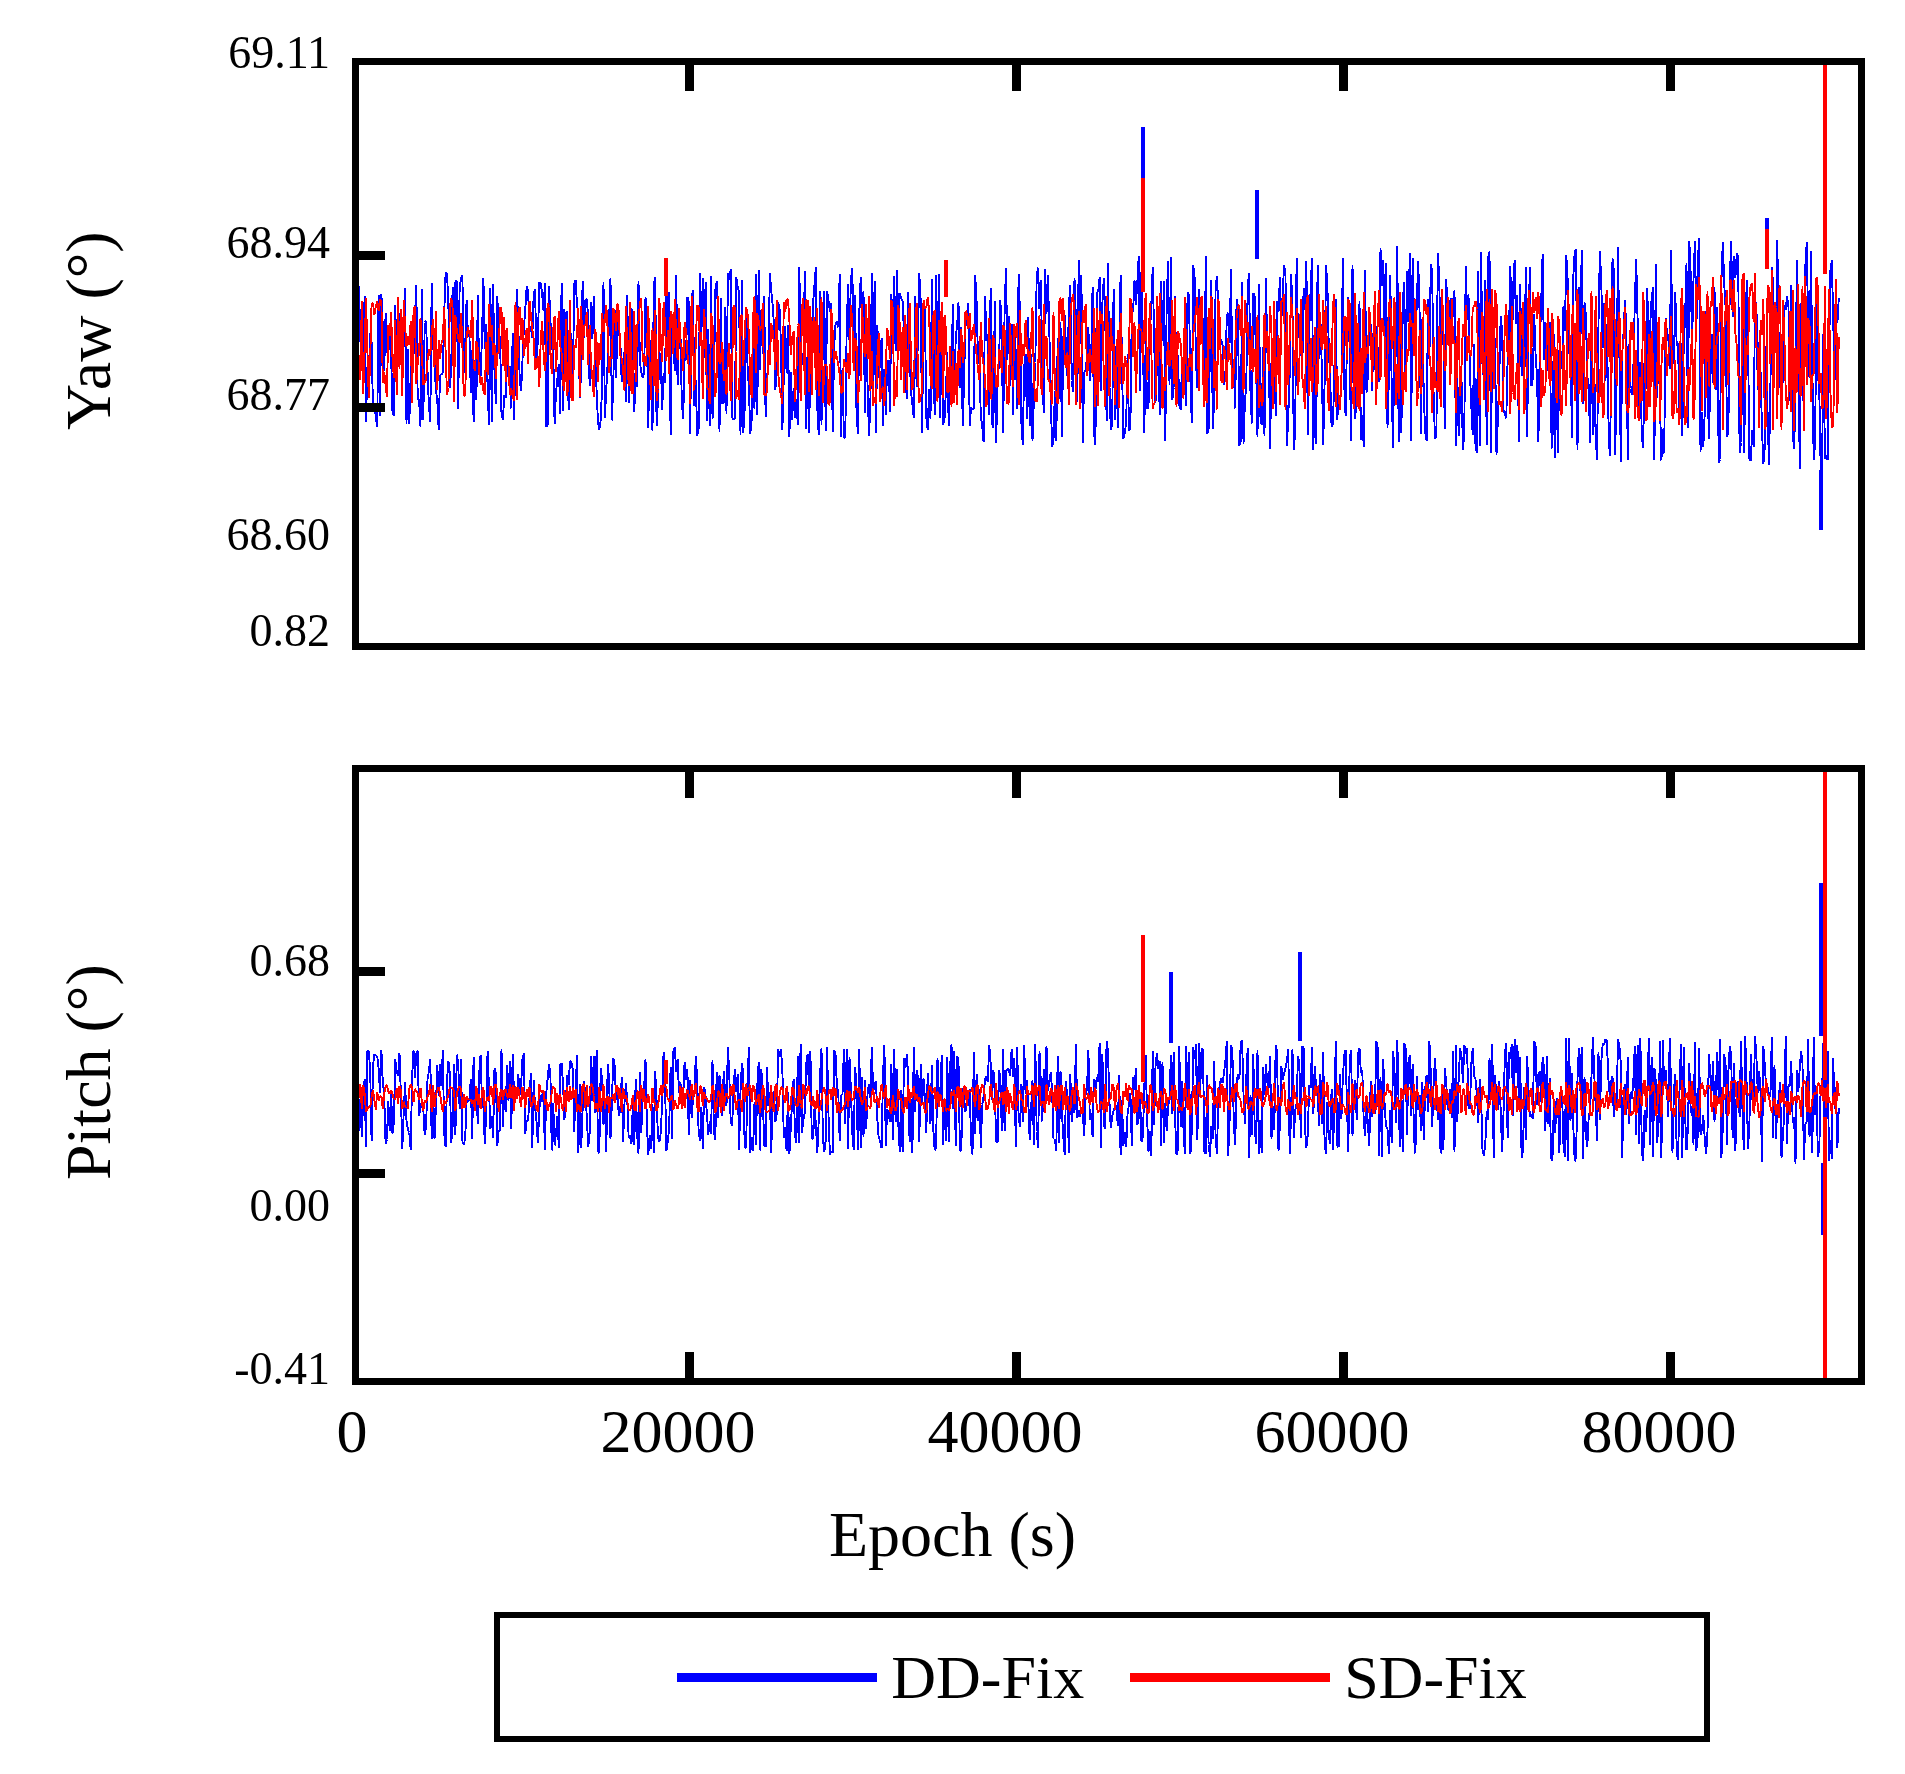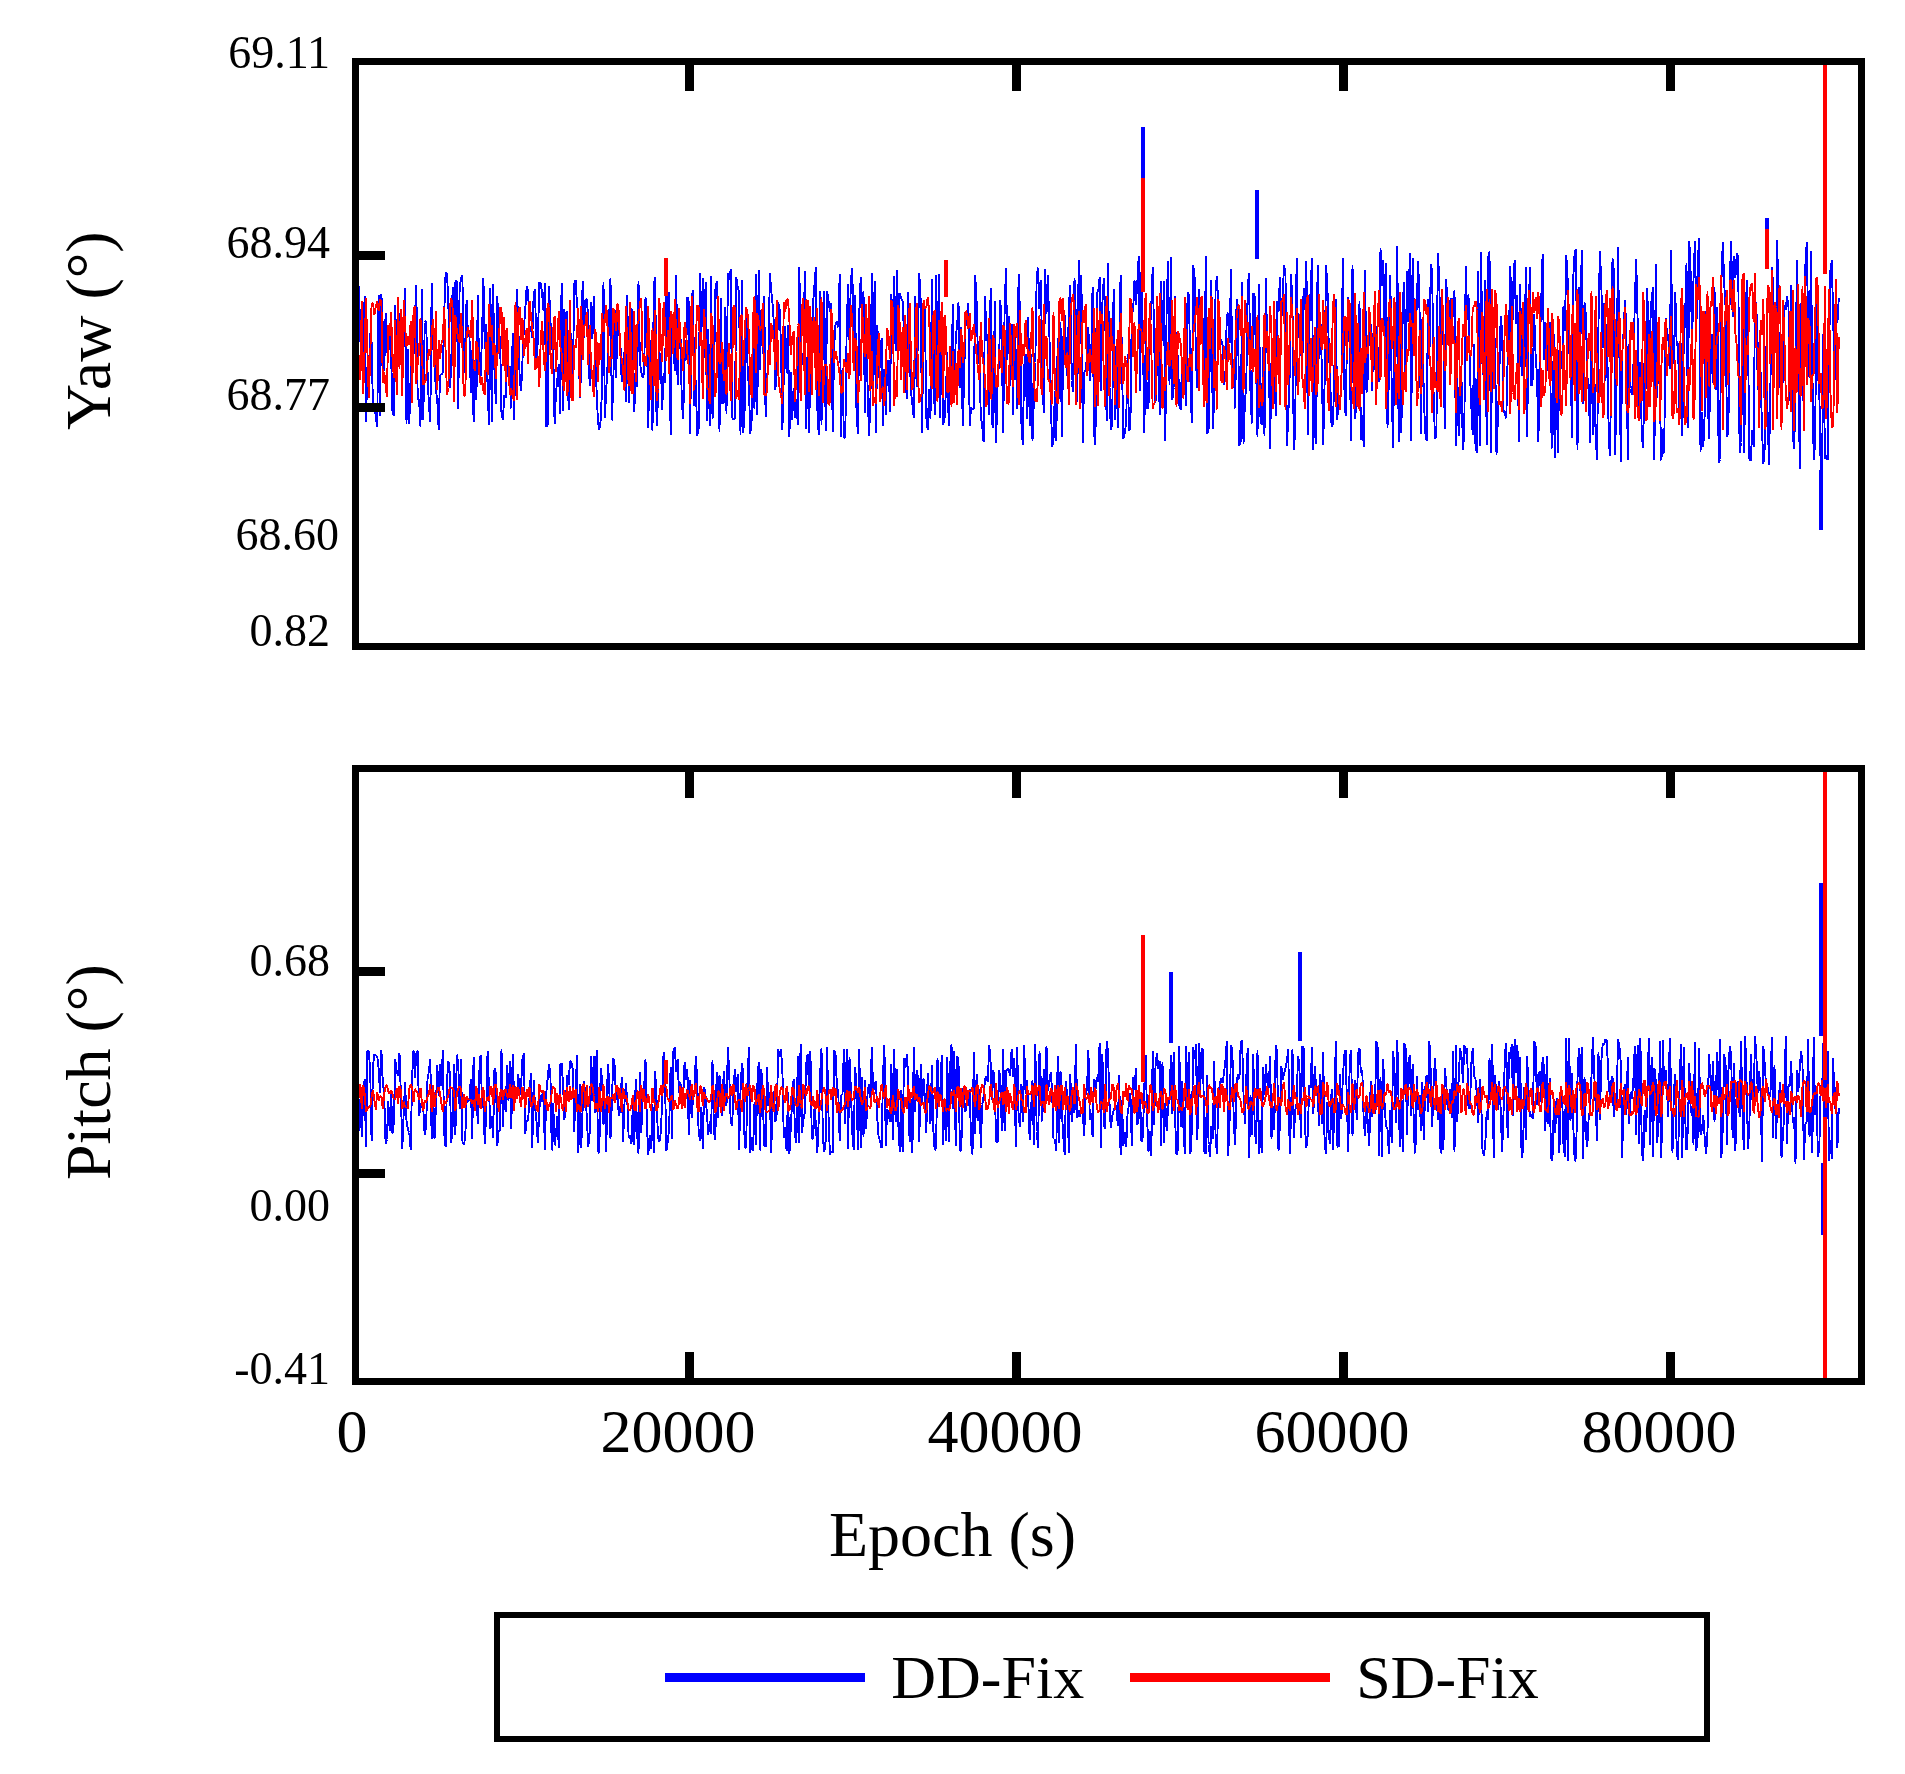--- a/index.html
+++ b/index.html
@@ -25,21 +25,21 @@
   .xlab{position:absolute;text-align:center;font-size:62px;line-height:62px;white-space:nowrap;}
 
   .axtitle{position:absolute;font-size:64px;white-space:nowrap;}
   .vtitle{transform-origin:0 0;transform:rotate(-90deg);}
 
   #legend{position:absolute;left:494px;top:1612px;width:1216px;height:130px;
           box-sizing:border-box;border:6px solid #000;background:#fff;
           display:flex;align-items:center;justify-content:center;}
   .leg-item{display:flex;align-items:center;}
   .leg-line{width:200px;height:9px;margin-right:14px;}
-  .leg-txt{font-size:62px;line-height:62px;margin-left:12px;}
+  .leg-txt{font-size:62px;line-height:62px;}
   .leg-gap{width:46px;}
 </style>
 </head>
 <body>
 
 <div id="fig">
 
   <div class="panel" id="panel-yaw">
     <svg class="plotsvg" id="svg-yaw" viewBox="0 0 1499 578" preserveAspectRatio="none">
         <g stroke="#0000FF" stroke-width="1.9" shape-rendering="crispEdges">
@@ -62,21 +62,21 @@
     <div class="tick-y" style="top:338px;"></div>
     <div class="tick-x" style="left:326px;"></div>
     <div class="tick-x" style="left:653px;"></div>
     <div class="tick-x" style="left:980px;"></div>
     <div class="tick-x" style="left:1307px;"></div>
   </div>
 
   <div class="ylab" style="left:0px;   top:22px;  width:330px;">69.11</div>
   <div class="ylab" style="left:0px;   top:212px; width:330px;">68.94</div>
   <div class="ylab" style="left:0px;   top:364px; width:330px;">68.77</div>
-  <div class="ylab" style="left:0px;   top:504px; width:330px;padding-left:9px;">68.60</div>
+  <div class="ylab" style="left:0px;   top:504px; width:330px;">68.60</div>
 
   <div class="axtitle vtitle" style="left:52px;top:430px;">Yaw (°)</div>
 
   <div class="panel" id="panel-pitch">
     <svg class="plotsvg" id="svg-pitch" viewBox="0 0 1499 606" preserveAspectRatio="none">
         <g stroke="#0000FF" stroke-width="1.9" shape-rendering="crispEdges">
           <path d="M0.0 359.2L1.4 327.0M1.4 327.0L2.8 365.0M2.8 365.0L4.2 327.2M4.2 327.2L5.6 307.1M5.6 307.1L7.0 374.9M7.0 374.9L8.4 279.2M8.4 279.2L9.8 279.2M9.8 279.2L11.2 298.2M11.2 298.2L12.6 369.4M12.6 369.4L14.0 294.3M14.0 294.3L15.4 282.1M15.4 282.1L16.8 283.8M16.8 283.8L18.2 284.2M18.2 284.2L19.6 296.1M19.6 296.1L21.0 320.7M21.0 320.7L22.4 278.2M22.4 278.2L23.8 310.4M23.8 310.4L25.2 322.7M25.2 322.7L26.6 372.1M26.6 372.1L27.9 367.4M27.9 367.4L29.3 329.4M29.3 329.4L30.7 359.1M30.7 359.1L32.1 320.5M32.1 320.5L33.5 361.9M33.5 361.9L34.9 349.7M34.9 349.7L36.3 287.4M36.3 287.4L37.7 299.2M37.7 299.2L39.1 304.2M39.1 304.2L40.5 280.6M40.5 280.6L41.9 323.1M41.9 323.1L43.3 377.1M43.3 377.1L44.7 340.2M44.7 340.2L46.1 310.5M46.1 310.5L47.5 349.0M47.5 349.0L48.9 357.6M48.9 357.6L50.3 360.6M50.3 360.6L51.7 377.6M51.7 377.6L53.1 305.8M53.1 305.8L54.5 277.8M54.5 277.8L55.9 305.6M55.9 305.6L57.3 280.7M57.3 280.7L58.7 278.6M58.7 278.6L60.1 343.8M60.1 343.8L61.5 336.3M61.5 336.3L62.9 329.4M62.9 329.4L64.3 337.5M64.3 337.5L65.7 363.2M65.7 363.2L67.1 354.5M67.1 354.5L68.5 307.7M68.5 307.7L69.9 299.1M69.9 299.1L71.3 286.6M71.3 286.6L72.7 367.2M72.7 367.2L74.1 320.7M74.1 320.7L75.5 367.3M75.5 367.3L76.9 334.9M76.9 334.9L78.3 293.1M78.3 293.1L79.7 324.0M79.7 324.0L81.0 292.1M81.0 292.1L82.4 314.4M82.4 314.4L83.8 277.8M83.8 277.8L85.2 361.6M85.2 361.6L86.6 374.8M86.6 374.8L88.0 308.8M88.0 308.8L89.4 289.2M89.4 289.2L90.8 301.6M90.8 301.6L92.2 371.3M92.2 371.3L93.6 354.4M93.6 354.4L95.0 291.8M95.0 291.8L96.4 362.6M96.4 362.6L97.8 282.6M97.8 282.6L99.2 290.4M99.2 290.4L100.6 336.7M100.6 336.7L102.0 287.2M102.0 287.2L103.4 369.4M103.4 369.4L104.8 373.1M104.8 373.1L106.2 366.1M106.2 366.1L107.6 329.5M107.6 329.5L109.0 328.0M109.0 328.0L110.4 329.5M110.4 329.5L111.8 307.0M111.8 307.0L113.2 367.3M113.2 367.3L114.6 284.6M114.6 284.6L116.0 336.8M116.0 336.8L117.4 317.2M117.4 317.2L118.8 351.8M118.8 351.8L120.2 301.7M120.2 301.7L121.6 282.6M121.6 282.6L123.0 330.1M123.0 330.1L124.4 334.2M124.4 334.2L125.8 372.3M125.8 372.3L127.2 341.3M127.2 341.3L128.6 278.7M128.6 278.7L130.0 316.4M130.0 316.4L131.4 356.7M131.4 356.7L132.8 344.3M132.8 344.3L134.1 366.3M134.1 366.3L135.5 296.3M135.5 296.3L136.9 301.3M136.9 301.3L138.3 374.1M138.3 374.1L139.7 358.1M139.7 358.1L141.1 358.8M141.1 358.8L142.5 277.0M142.5 277.0L143.9 354.5M143.9 354.5L145.3 320.2M145.3 320.2L146.7 340.1M146.7 340.1L148.1 292.7M148.1 292.7L149.5 329.2M149.5 329.2L150.9 288.8M150.9 288.8L152.3 356.6M152.3 356.6L153.7 282.2M153.7 282.2L155.1 326.0M155.1 326.0L156.5 320.6M156.5 320.6L157.9 324.7M157.9 324.7L159.3 302.2M159.3 302.2L160.7 323.1M160.7 323.1L162.1 312.6M162.1 312.6L163.5 286.3M163.5 286.3L164.9 281.3M164.9 281.3L166.3 361.9M166.3 361.9L167.7 347.8M167.7 347.8L169.1 348.8M169.1 348.8L170.5 325.5M170.5 325.5L171.9 300.9M171.9 300.9L173.3 376.2M173.3 376.2L174.7 308.4M174.7 308.4L176.1 335.5M176.1 335.5L177.5 349.4M177.5 349.4L178.9 371.4M178.9 371.4L180.3 337.7M180.3 337.7L181.7 322.6M181.7 322.6L183.1 329.6M183.1 329.6L184.5 321.1M184.5 321.1L185.9 378.1M185.9 378.1L187.2 321.8M187.2 321.8L188.6 307.2M188.6 307.2L190.0 291.6M190.0 291.6L191.4 301.7M191.4 301.7L192.8 378.5M192.8 378.5L194.2 331.1M194.2 331.1L195.6 373.5M195.6 373.5L197.0 361.4M197.0 361.4L198.4 343.6M198.4 343.6L199.8 375.9M199.8 375.9L201.2 293.1M201.2 293.1L202.6 291.3M202.6 291.3L204.0 311.3M204.0 311.3L205.4 347.5M205.4 347.5L206.8 332.5M206.8 332.5L208.2 303.2M208.2 303.2L209.6 313.1M209.6 313.1L211.0 289.0M211.0 289.0L212.4 289.8M212.4 289.8L213.8 297.7M213.8 297.7L215.2 360.0M215.2 360.0L216.6 319.2M216.6 319.2L218.0 283.3M218.0 283.3L219.4 380.6M219.4 380.6L220.8 311.9M220.8 311.9L222.2 376.1M222.2 376.1L223.6 337.5M223.6 337.5L225.0 309.1M225.0 309.1L226.4 323.1M226.4 323.1L227.8 344.1M227.8 344.1L229.2 375.4M229.2 375.4L230.6 361.3M230.6 361.3L232.0 283.9M232.0 283.9L233.4 329.3M233.4 329.3L234.8 284.2M234.8 284.2L236.2 341.4M236.2 341.4L237.6 278.4M237.6 278.4L239.0 378.7M239.0 378.7L240.3 381.1M240.3 381.1L241.7 295.8M241.7 295.8L243.1 307.1M243.1 307.1L244.5 353.1M244.5 353.1L245.9 325.7M245.9 325.7L247.3 380.1M247.3 380.1L248.7 292.4M248.7 292.4L250.1 306.1M250.1 306.1L251.5 367.3M251.5 367.3L252.9 330.0M252.9 330.0L254.3 285.8M254.3 285.8L255.7 294.1M255.7 294.1L257.1 327.6M257.1 327.6L258.5 322.9M258.5 322.9L259.9 344.2M259.9 344.2L261.3 338.3M261.3 338.3L262.7 305.5M262.7 305.5L264.1 370.4M264.1 370.4L265.5 331.2M265.5 331.2L266.9 311.3M266.9 311.3L268.3 329.0M268.3 329.0L269.7 366.4M269.7 366.4L271.1 363.0M271.1 363.0L272.5 371.8M272.5 371.8L273.9 330.2M273.9 330.2L275.3 372.7M275.3 372.7L276.7 306.8M276.7 306.8L278.1 361.4M278.1 361.4L279.5 381.8M279.5 381.8L280.9 300.4M280.9 300.4L282.3 361.4M282.3 361.4L283.7 318.2M283.7 318.2L285.1 316.5M285.1 316.5L286.5 286.7M286.5 286.7L287.9 353.4M287.9 353.4L289.3 382.9M289.3 382.9L290.7 362.8M290.7 362.8L292.1 377.2M292.1 377.2L293.5 332.2M293.5 332.2L294.8 381.2M294.8 381.2L296.2 299.2M296.2 299.2L297.6 328.9M297.6 328.9L299.0 364.9M299.0 364.9L300.4 370.1M300.4 370.1L301.8 360.8M301.8 360.8L303.2 328.9M303.2 328.9L304.6 279.8M304.6 279.8L306.0 307.9M306.0 307.9L307.4 379.1M307.4 379.1L308.8 369.7M308.8 369.7L310.2 354.8M310.2 354.8L311.6 295.0M311.6 295.0L313.0 366.8M313.0 366.8L314.4 278.6M314.4 278.6L315.8 274.8M315.8 274.8L317.2 299.6M317.2 299.6L318.6 287.2M318.6 287.2L320.0 321.0M320.0 321.0L321.4 309.6M321.4 309.6L322.8 328.0M322.8 328.0L324.2 325.5M324.2 325.5L325.6 289.8M325.6 289.8L327.0 307.7M327.0 307.7L328.4 297.2M328.4 297.2L329.8 363.0M329.8 363.0L331.2 308.4M331.2 308.4L332.6 346.0M332.6 346.0L334.0 327.7M334.0 327.7L335.4 321.6M335.4 321.6L336.8 284.2M336.8 284.2L338.2 307.2M338.2 307.2L339.6 358.9M339.6 358.9L341.0 368.9M341.0 368.9L342.4 334.8M342.4 334.8L343.8 376.5M343.8 376.5L345.2 315.0M345.2 315.0L346.6 323.8M346.6 323.8L347.9 341.4M347.9 341.4L349.3 362.6M349.3 362.6L350.7 349.5M350.7 349.5L352.1 361.7M352.1 361.7L353.5 288.2M353.5 288.2L354.9 359.2M354.9 359.2L356.3 368.3M356.3 368.3L357.7 300.5M357.7 300.5L359.1 346.3M359.1 346.3L360.5 303.2M360.5 303.2L361.9 318.9M361.9 318.9L363.3 343.7M363.3 343.7L364.7 299.2M364.7 299.2L366.1 320.2M366.1 320.2L367.5 334.2M367.5 334.2L368.9 275.1M368.9 275.1L370.3 302.7M370.3 302.7L371.7 349.6M371.7 349.6L373.1 354.2M373.1 354.2L374.5 318.9M374.5 318.9L375.9 296.7M375.9 296.7L377.3 319.5M377.3 319.5L378.7 302.3M378.7 302.3L380.1 378.1M380.1 378.1L381.5 318.9M381.5 318.9L382.9 291.2M382.9 291.2L384.3 301.9M384.3 301.9L385.7 375.1M385.7 375.1L387.1 375.9M387.1 375.9L388.5 308.9M388.5 308.9L389.9 275.3M389.9 275.3L391.3 380.9M391.3 380.9L392.7 365.5M392.7 365.5L394.1 379.0M394.1 379.0L395.5 330.3M395.5 330.3L396.9 372.6M396.9 372.6L398.3 313.4M398.3 313.4L399.7 289.7M399.7 289.7L401.0 378.5M401.0 378.5L402.4 297.5M402.4 297.5L403.8 325.3M403.8 325.3L405.2 373.6M405.2 373.6L406.6 374.8M406.6 374.8L408.0 294.6M408.0 294.6L409.4 333.7M409.4 333.7L410.8 319.8M410.8 319.8L412.2 381.2M412.2 381.2L413.6 329.6M413.6 329.6L415.0 319.1M415.0 319.1L416.4 350.2M416.4 350.2L417.8 341.0M417.8 341.0L419.2 277.5M419.2 277.5L420.6 285.0M420.6 285.0L422.0 277.4M422.0 277.4L423.4 298.0M423.4 298.0L424.8 366.1M424.8 366.1L426.2 354.9M426.2 354.9L427.6 379.1M427.6 379.1L429.0 320.3M429.0 320.3L430.4 381.8M430.4 381.8L431.8 356.4M431.8 356.4L433.2 325.5M433.2 325.5L434.6 306.9M434.6 306.9L436.0 362.9M436.0 362.9L437.4 371.1M437.4 371.1L438.8 283.6M438.8 283.6L440.2 371.3M440.2 371.3L441.6 271.8M441.6 271.8L443.0 360.9M443.0 360.9L444.4 347.5M444.4 347.5L445.8 340.3M445.8 340.3L447.2 292.4M447.2 292.4L448.6 281.9M448.6 281.9L450.0 315.9M450.0 315.9L451.4 278.8M451.4 278.8L452.8 367.0M452.8 367.0L454.1 367.4M454.1 367.4L455.5 336.3M455.5 336.3L456.9 351.7M456.9 351.7L458.3 381.1M458.3 381.1L459.7 349.4M459.7 349.4L461.1 303.0M461.1 303.0L462.5 275.9M462.5 275.9L463.9 367.2M463.9 367.2L465.3 380.2M465.3 380.2L466.7 368.4M466.7 368.4L468.1 274.8M468.1 274.8L469.5 342.9M469.5 342.9L470.9 382.5M470.9 382.5L472.3 379.6M472.3 379.6L473.7 380.6M473.7 380.6L475.1 278.5M475.1 278.5L476.5 281.4M476.5 281.4L477.9 314.3M477.9 314.3L479.3 320.6M479.3 320.6L480.7 369.0M480.7 369.0L482.1 323.1M482.1 323.1L483.5 322.0M483.5 322.0L484.9 277.3M484.9 277.3L486.3 351.7M486.3 351.7L487.7 277.2M487.7 277.2L489.1 376.6M489.1 376.6L490.5 285.4M490.5 285.4L491.9 317.6M491.9 317.6L493.3 361.4M493.3 361.4L494.7 377.7M494.7 377.7L496.1 295.1M496.1 295.1L497.5 314.7M497.5 314.7L498.9 378.0M498.9 378.0L500.3 277.1M500.3 277.1L501.7 376.0M501.7 376.0L503.1 305.0M503.1 305.0L504.5 365.0M504.5 365.0L505.9 308.0M505.9 308.0L507.2 356.7M507.2 356.7L508.6 320.6M508.6 320.6L510.0 311.6M510.0 311.6L511.4 326.4M511.4 326.4L512.8 274.7M512.8 274.7L514.2 319.9M514.2 319.9L515.6 313.4M515.6 313.4L517.0 308.8M517.0 308.8L518.4 347.7M518.4 347.7L519.8 367.3M519.8 367.3L521.2 369.1M521.2 369.1L522.6 376.4M522.6 376.4L524.0 303.6M524.0 303.6L525.4 273.1M525.4 273.1L526.8 373.6M526.8 373.6L528.2 336.9M528.2 336.9L529.6 342.9M529.6 342.9L531.0 349.7M531.0 349.7L532.4 292.0M532.4 292.0L533.8 368.2M533.8 368.2L535.2 277.4M535.2 277.4L536.6 350.3M536.6 350.3L538.0 297.1M538.0 297.1L539.4 354.1M539.4 354.1L540.8 380.0M540.8 380.0L542.2 317.8M542.2 317.8L543.6 380.3M543.6 380.3L545.0 286.0M545.0 286.0L546.4 296.2M546.4 296.2L547.8 282.4M547.8 282.4L549.2 303.5M549.2 303.5L550.6 370.2M550.6 370.2L552.0 326.8M552.0 326.8L553.4 380.9M553.4 380.9L554.8 275.3M554.8 275.3L556.2 339.7M556.2 339.7L557.6 298.0M557.6 298.0L559.0 305.1M559.0 305.1L560.3 370.2M560.3 370.2L561.7 291.8M561.7 291.8L563.1 333.0M563.1 333.0L564.5 305.9M564.5 305.9L565.9 325.5M565.9 325.5L567.3 361.2M567.3 361.2L568.7 300.9M568.7 300.9L570.1 324.0M570.1 324.0L571.5 352.4M571.5 352.4L572.9 292.8M572.9 292.8L574.3 357.2M574.3 357.2L575.7 378.3M575.7 378.3L577.1 375.7M577.1 375.7L578.5 286.3M578.5 286.3L579.9 325.9M579.9 325.9L581.3 319.7M581.3 319.7L582.7 283.3M582.7 283.3L584.1 373.2M584.1 373.2L585.5 328.8M585.5 328.8L586.9 368.5M586.9 368.5L588.3 285.5M588.3 285.5L589.7 370.0M589.7 370.0L591.1 295.2M591.1 295.2L592.5 272.3M592.5 272.3L593.9 337.0M593.9 337.0L595.3 279.1M595.3 279.1L596.7 374.1M596.7 374.1L598.1 284.1M598.1 284.1L599.5 288.6M599.5 288.6L600.9 378.9M600.9 378.9L602.3 377.7M602.3 377.7L603.7 315.6M603.7 315.6L605.1 328.4M605.1 328.4L606.5 339.9M606.5 339.9L607.9 327.7M607.9 327.7L609.3 333.5M609.3 333.5L610.7 317.3M610.7 317.3L612.1 370.7M612.1 370.7L613.5 382.6M613.5 382.6L614.8 279.7M614.8 279.7L616.2 361.6M616.2 361.6L617.6 301.9M617.6 301.9L619.0 348.5M619.0 348.5L620.4 317.5M620.4 317.5L621.8 376.3M621.8 376.3L623.2 332.6M623.2 332.6L624.6 324.7M624.6 324.7L626.0 307.2M626.0 307.2L627.4 304.5M627.4 304.5L628.8 310.3M628.8 310.3L630.2 272.8M630.2 272.8L631.6 290.0M631.6 290.0L633.0 327.9M633.0 327.9L634.4 297.9M634.4 297.9L635.8 317.9M635.8 317.9L637.2 370.4M637.2 370.4L638.6 370.0M638.6 370.0L640.0 297.6M640.0 297.6L641.4 306.7M641.4 306.7L642.8 359.0M642.8 359.0L644.2 276.9M644.2 276.9L645.6 358.9M645.6 358.9L647.0 299.1M647.0 299.1L648.4 297.2M648.4 297.2L649.8 297.4M649.8 297.4L651.2 303.7M651.2 303.7L652.6 277.5M652.6 277.5L654.0 305.0M654.0 305.0L655.4 286.0M655.4 286.0L656.8 374.9M656.8 374.9L658.2 274.9M658.2 274.9L659.6 345.1M659.6 345.1L661.0 355.0M661.0 355.0L662.4 311.9M662.4 311.9L663.8 350.2M663.8 350.2L665.2 272.8M665.2 272.8L666.6 322.5M666.6 322.5L667.9 307.9M667.9 307.9L669.3 330.1M669.3 330.1L670.7 368.2M670.7 368.2L672.1 337.6M672.1 337.6L673.5 308.2M673.5 308.2L674.9 373.0M674.9 373.0L676.3 272.1M676.3 272.1L677.7 359.5M677.7 359.5L679.1 375.9M679.1 375.9L680.5 279.4M680.5 279.4L681.9 312.3M681.9 312.3L683.3 349.5M683.3 349.5L684.7 296.9M684.7 296.9L686.1 340.2M686.1 340.2L687.5 273.7M687.5 273.7L688.9 318.6M688.9 318.6L690.3 311.8M690.3 311.8L691.7 299.9M691.7 299.9L693.1 318.6M693.1 318.6L694.5 367.5M694.5 367.5L695.9 367.5M695.9 367.5L697.3 379.1M697.3 379.1L698.7 283.7M698.7 283.7L700.1 371.3M700.1 371.3L701.5 298.6M701.5 298.6L702.9 339.5M702.9 339.5L704.3 365.4M704.3 365.4L705.7 383.4M705.7 383.4L707.1 309.5M707.1 309.5L708.5 332.4M708.5 332.4L709.9 380.8M709.9 380.8L711.3 301.9M711.3 301.9L712.7 350.0M712.7 350.0L714.1 321.7M714.1 321.7L715.5 341.3M715.5 341.3L716.9 272.4M716.9 272.4L718.3 345.9M718.3 345.9L719.7 338.2M719.7 338.2L721.0 344.9M721.0 344.9L722.4 335.9M722.4 335.9L723.8 341.9M723.8 341.9L725.2 363.8M725.2 363.8L726.6 322.2M726.6 322.2L728.0 317.5M728.0 317.5L729.4 277.8M729.4 277.8L730.8 347.6M730.8 347.6L732.2 340.7M732.2 340.7L733.6 365.2M733.6 365.2L735.0 306.7M735.0 306.7L736.4 318.9M736.4 318.9L737.8 305.0M737.8 305.0L739.2 309.5M739.2 309.5L740.6 271.2M740.6 271.2L742.0 376.2M742.0 376.2L743.4 281.8M743.4 281.8L744.8 353.0M744.8 353.0L746.2 356.9M746.2 356.9L747.6 269.4M747.6 269.4L749.0 279.6M749.0 279.6L750.4 328.7M750.4 328.7L751.8 356.1M751.8 356.1L753.2 344.7M753.2 344.7L754.6 338.6M754.6 338.6L756.0 334.2M756.0 334.2L757.4 332.9M757.4 332.9L758.8 353.7M758.8 353.7L760.2 302.7M760.2 302.7L761.6 383.1M761.6 383.1L763.0 327.6M763.0 327.6L764.4 373.9M764.4 373.9L765.8 360.2M765.8 360.2L767.2 375.0M767.2 375.0L768.6 340.8M768.6 340.8L770.0 332.3M770.0 332.3L771.4 321.4M771.4 321.4L772.8 374.2M772.8 374.2L774.1 304.6M774.1 304.6L775.5 317.8M775.5 317.8L776.9 296.3M776.9 296.3L778.3 352.9M778.3 352.9L779.7 346.3M779.7 346.3L781.1 325.0M781.1 325.0L782.5 370.2M782.5 370.2L783.9 364.7M783.9 364.7L785.3 315.0M785.3 315.0L786.7 283.3M786.7 283.3L788.1 346.5M788.1 346.5L789.5 379.9M789.5 379.9L790.9 358.9M790.9 358.9L792.3 384.1M792.3 384.1L793.7 279.0M793.7 279.0L795.1 353.1M795.1 353.1L796.5 294.2M796.5 294.2L797.9 280.6M797.9 280.6L799.3 297.0M799.3 297.0L800.7 288.8M800.7 288.8L802.1 373.5M802.1 373.5L803.5 290.4M803.5 290.4L804.9 370.7M804.9 370.7L806.3 330.9M806.3 330.9L807.7 359.4M807.7 359.4L809.1 333.6M809.1 333.6L810.5 328.2M810.5 328.2L811.9 282.9M811.9 282.9L813.3 342.0M813.3 342.0L814.7 279.8M814.7 279.8L816.1 346.4M816.1 346.4L817.5 383.3M817.5 383.3L818.9 377.1M818.9 377.1L820.3 274.0M820.3 274.0L821.7 355.4M821.7 355.4L823.1 308.7M823.1 308.7L824.5 356.9M824.5 356.9L825.9 382.4M825.9 382.4L827.2 274.5M827.2 274.5L828.6 335.8M828.6 335.8L830.0 279.9M830.0 279.9L831.4 382.3M831.4 382.3L832.8 358.8M832.8 358.8L834.2 275.0M834.2 275.0L835.6 286.9M835.6 286.9L837.0 271.8M837.0 271.8L838.4 368.3M838.4 368.3L839.8 270.7M839.8 270.7L841.2 317.6M841.2 317.6L842.6 276.3M842.6 276.3L844.0 278.1M844.0 278.1L845.4 379.9M845.4 379.9L846.8 381.8M846.8 381.8L848.2 302.7M848.2 302.7L849.6 372.5M849.6 372.5L851.0 384.7M851.0 384.7L852.4 353.8M852.4 353.8L853.8 367.4M853.8 367.4L855.2 288.7M855.2 288.7L856.6 364.9M856.6 364.9L858.0 382.2M858.0 382.2L859.4 321.3M859.4 321.3L860.8 312.8M860.8 312.8L862.2 305.9M862.2 305.9L863.6 311.3M863.6 311.3L865.0 300.7M865.0 300.7L866.4 288.7M866.4 288.7L867.8 269.1M867.8 269.1L869.2 383.8M869.2 383.8L870.6 348.0M870.6 348.0L872.0 272.9M872.0 272.9L873.4 278.9M873.4 278.9L874.8 352.1M874.8 352.1L876.2 373.3M876.2 373.3L877.6 309.9M877.6 309.9L879.0 302.1M879.0 302.1L880.4 307.5M880.4 307.5L881.7 270.8M881.7 270.8L883.1 268.5M883.1 268.5L884.5 321.2M884.5 321.2L885.9 352.0M885.9 352.0L887.3 304.9M887.3 304.9L888.7 276.4M888.7 276.4L890.1 386.0M890.1 386.0L891.5 323.0M891.5 323.0L892.9 363.0M892.9 363.0L894.3 282.1M894.3 282.1L895.7 356.2M895.7 356.2L897.1 372.1M897.1 372.1L898.5 278.0M898.5 278.0L899.9 381.7M899.9 381.7L901.3 348.3M901.3 348.3L902.7 381.4M902.7 381.4L904.1 295.4M904.1 295.4L905.5 323.5M905.5 323.5L906.9 292.4M906.9 292.4L908.3 310.1M908.3 310.1L909.7 316.4M909.7 316.4L911.1 283.9M911.1 283.9L912.5 366.9M912.5 366.9L913.9 334.1M913.9 334.1L915.3 358.2M915.3 358.2L916.7 273.4M916.7 273.4L918.1 279.9M918.1 279.9L919.5 379.5M919.5 379.5L920.9 352.6M920.9 352.6L922.3 293.6M922.3 293.6L923.7 307.5M923.7 307.5L925.1 301.7M925.1 301.7L926.5 295.9M926.5 295.9L927.9 289.5M927.9 289.5L929.3 277.1M929.3 277.1L930.7 381.8M930.7 381.8L932.1 342.6M932.1 342.6L933.5 276.7M933.5 276.7L934.8 365.7M934.8 365.7L936.2 338.2M936.2 338.2L937.6 331.8M937.6 331.8L939.0 283.7M939.0 283.7L940.4 291.7M940.4 291.7L941.8 365.6M941.8 365.6L943.2 274.0M943.2 274.0L944.6 276.2M944.6 276.2L946.0 356.3M946.0 356.3L947.4 375.8M947.4 375.8L948.8 363.2M948.8 363.2L950.2 312.8M950.2 312.8L951.6 316.3M951.6 316.3L953.0 275.5M953.0 275.5L954.4 342.3M954.4 342.3L955.8 293.9M955.8 293.9L957.2 317.8M957.2 317.8L958.6 316.1M958.6 316.1L960.0 354.3M960.0 354.3L961.4 301.6M961.4 301.6L962.8 352.0M962.8 352.0L964.2 280.3M964.2 280.3L965.6 371.7M965.6 371.7L967.0 381.9M967.0 381.9L968.4 330.5M968.4 330.5L969.8 363.2M969.8 363.2L971.2 372.3M971.2 372.3L972.6 316.7M972.6 316.7L974.0 378.2M974.0 378.2L975.4 337.0M975.4 337.0L976.8 269.4M976.8 269.4L978.2 373.8M978.2 373.8L979.6 375.3M979.6 375.3L981.0 302.0M981.0 302.0L982.4 347.0M982.4 347.0L983.8 306.9M983.8 306.9L985.2 283.5M985.2 283.5L986.6 278.0M986.6 278.0L987.9 330.3M987.9 330.3L989.3 379.9M989.3 379.9L990.7 287.7M990.7 287.7L992.1 277.6M992.1 277.6L993.5 363.8M993.5 363.8L994.9 316.5M994.9 316.5L996.3 307.7M996.3 307.7L997.7 347.5M997.7 347.5L999.1 281.4M999.1 281.4L1000.5 276.1M1000.5 276.1L1001.9 300.8M1001.9 300.8L1003.3 298.3M1003.3 298.3L1004.7 349.3M1004.7 349.3L1006.1 363.6M1006.1 363.6L1007.5 329.6M1007.5 329.6L1008.9 351.8M1008.9 351.8L1010.3 374.1M1010.3 374.1L1011.7 309.2M1011.7 309.2L1013.1 345.0M1013.1 345.0L1014.5 321.9M1014.5 321.9L1015.9 341.6M1015.9 341.6L1017.3 269.0M1017.3 269.0L1018.7 275.8M1018.7 275.8L1020.1 384.3M1020.1 384.3L1021.5 304.9M1021.5 304.9L1022.9 384.6M1022.9 384.6L1024.3 287.0M1024.3 287.0L1025.7 335.6M1025.7 335.6L1027.1 355.2M1027.1 355.2L1028.5 356.5M1028.5 356.5L1029.9 381.5M1029.9 381.5L1031.3 338.2M1031.3 338.2L1032.7 371.0M1032.7 371.0L1034.1 278.7M1034.1 278.7L1035.5 298.9M1035.5 298.9L1036.9 350.5M1036.9 350.5L1038.3 267.6M1038.3 267.6L1039.7 334.4M1039.7 334.4L1041.0 375.3M1041.0 375.3L1042.4 327.0M1042.4 327.0L1043.8 379.8M1043.8 379.8L1045.2 271.1M1045.2 271.1L1046.6 275.6M1046.6 275.6L1048.0 363.3M1048.0 363.3L1049.4 289.7M1049.4 289.7L1050.8 283.5M1050.8 283.5L1052.2 343.8M1052.2 343.8L1053.6 292.5M1053.6 292.5L1055.0 365.3M1055.0 365.3L1056.4 381.5M1056.4 381.5L1057.8 303.7M1057.8 303.7L1059.2 338.0M1059.2 338.0L1060.6 322.6M1060.6 322.6L1062.0 359.2M1062.0 359.2L1063.4 310.0M1063.4 310.0L1064.8 367.8M1064.8 367.8L1066.2 316.2M1066.2 316.2L1067.6 303.2M1067.6 303.2L1069.0 340.4M1069.0 340.4L1070.4 269.0M1070.4 269.0L1071.8 300.9M1071.8 300.9L1073.2 355.1M1073.2 355.1L1074.6 312.8M1074.6 312.8L1076.0 286.5M1076.0 286.5L1077.4 313.4M1077.4 313.4L1078.8 347.5M1078.8 347.5L1080.2 335.0M1080.2 335.0L1081.6 381.5M1081.6 381.5L1083.0 313.5M1083.0 313.5L1084.4 378.1M1084.4 378.1L1085.8 296.3M1085.8 296.3L1087.2 310.9M1087.2 310.9L1088.6 335.2M1088.6 335.2L1090.0 338.8M1090.0 338.8L1091.4 317.1M1091.4 317.1L1092.8 345.9M1092.8 345.9L1094.1 278.6M1094.1 278.6L1095.5 380.2M1095.5 380.2L1096.9 273.1M1096.9 273.1L1098.3 350.3M1098.3 350.3L1099.7 306.4M1099.7 306.4L1101.1 276.4M1101.1 276.4L1102.5 283.5M1102.5 283.5L1103.9 311.1M1103.9 311.1L1105.3 272.6M1105.3 272.6L1106.7 281.8M1106.7 281.8L1108.1 275.9M1108.1 275.9L1109.5 335.5M1109.5 335.5L1110.9 337.0M1110.9 337.0L1112.3 292.0M1112.3 292.0L1113.7 276.5M1113.7 276.5L1115.1 305.1M1115.1 305.1L1116.5 307.0M1116.5 307.0L1117.9 322.5M1117.9 322.5L1119.3 350.9M1119.3 350.9L1120.7 307.1M1120.7 307.1L1122.1 324.1M1122.1 324.1L1123.5 378.0M1123.5 378.0L1124.9 383.6M1124.9 383.6L1126.3 371.8M1126.3 371.8L1127.7 339.2M1127.7 339.2L1129.1 347.9M1129.1 347.9L1130.5 286.0M1130.5 286.0L1131.9 325.4M1131.9 325.4L1133.3 271.8M1133.3 271.8L1134.7 386.1M1134.7 386.1L1136.1 303.4M1136.1 303.4L1137.5 328.4M1137.5 328.4L1138.9 338.2M1138.9 338.2L1140.3 309.3M1140.3 309.3L1141.7 337.5M1141.7 337.5L1143.1 380.3M1143.1 380.3L1144.5 342.2M1144.5 342.2L1145.9 281.0M1145.9 281.0L1147.3 271.4M1147.3 271.4L1148.6 366.5M1148.6 366.5L1150.0 280.0M1150.0 280.0L1151.4 287.0M1151.4 287.0L1152.8 271.8M1152.8 271.8L1154.2 344.0M1154.2 344.0L1155.6 267.0M1155.6 267.0L1157.0 301.4M1157.0 301.4L1158.4 272.8M1158.4 272.8L1159.8 330.1M1159.8 330.1L1161.2 284.7M1161.2 284.7L1162.6 385.8M1162.6 385.8L1164.0 379.2M1164.0 379.2L1165.4 315.1M1165.4 315.1L1166.8 368.4M1166.8 368.4L1168.2 284.4M1168.2 284.4L1169.6 327.2M1169.6 327.2L1171.0 344.6M1171.0 344.6L1172.4 341.7M1172.4 341.7L1173.8 347.2M1173.8 347.2L1175.2 269.0M1175.2 269.0L1176.6 273.6M1176.6 273.6L1178.0 332.9M1178.0 332.9L1179.4 302.4M1179.4 302.4L1180.8 299.2M1180.8 299.2L1182.2 329.9M1182.2 329.9L1183.6 285.1M1183.6 285.1L1185.0 294.6M1185.0 294.6L1186.4 358.8M1186.4 358.8L1187.8 284.3M1187.8 284.3L1189.2 352.4M1189.2 352.4L1190.6 306.2M1190.6 306.2L1192.0 385.8M1192.0 385.8L1193.4 388.9M1193.4 388.9L1194.8 335.5M1194.8 335.5L1196.2 361.2M1196.2 361.2L1197.6 326.1M1197.6 326.1L1199.0 328.9M1199.0 328.9L1200.4 380.9M1200.4 380.9L1201.7 314.8M1201.7 314.8L1203.1 322.0M1203.1 322.0L1204.5 373.0M1204.5 373.0L1205.9 384.7M1205.9 384.7L1207.3 265.8M1207.3 265.8L1208.7 389.3M1208.7 389.3L1210.1 265.6M1210.1 265.6L1211.5 349.4M1211.5 349.4L1212.9 301.5M1212.9 301.5L1214.3 354.2M1214.3 354.2L1215.7 389.4M1215.7 389.4L1217.1 385.3M1217.1 385.3L1218.5 306.7M1218.5 306.7L1219.9 276.0M1219.9 276.0L1221.3 319.1M1221.3 319.1L1222.7 274.6M1222.7 274.6L1224.1 386.8M1224.1 386.8L1225.5 304.7M1225.5 304.7L1226.9 363.1M1226.9 363.1L1228.3 375.1M1228.3 375.1L1229.7 344.6M1229.7 344.6L1231.1 338.0M1231.1 338.0L1232.5 304.2M1232.5 304.2L1233.9 265.1M1233.9 265.1L1235.3 303.4M1235.3 303.4L1236.7 334.9M1236.7 334.9L1238.1 369.3M1238.1 369.3L1239.5 279.9M1239.5 279.9L1240.9 347.6M1240.9 347.6L1242.3 289.8M1242.3 289.8L1243.7 271.4M1243.7 271.4L1245.1 273.2M1245.1 273.2L1246.5 267.3M1246.5 267.3L1247.9 268.1M1247.9 268.1L1249.3 306.4M1249.3 306.4L1250.7 322.6M1250.7 322.6L1252.1 309.2M1252.1 309.2L1253.5 304.2M1253.5 304.2L1254.8 344.6M1254.8 344.6L1256.2 329.6M1256.2 329.6L1257.6 333.3M1257.6 333.3L1259.0 266.8M1259.0 266.8L1260.4 274.5M1260.4 274.5L1261.8 291.0M1261.8 291.0L1263.2 386.1M1263.2 386.1L1264.6 319.5M1264.6 319.5L1266.0 311.7M1266.0 311.7L1267.4 343.3M1267.4 343.3L1268.8 285.5M1268.8 285.5L1270.2 352.2M1270.2 352.2L1271.6 319.6M1271.6 319.6L1273.0 326.7M1273.0 326.7L1274.4 307.7M1274.4 307.7L1275.8 274.4M1275.8 274.4L1277.2 362.8M1277.2 362.8L1278.6 272.6M1278.6 272.6L1280.0 371.7M1280.0 371.7L1281.4 265.8M1281.4 265.8L1282.8 379.6M1282.8 379.6L1284.2 388.9M1284.2 388.9L1285.6 338.1M1285.6 338.1L1287.0 359.5M1287.0 359.5L1288.4 325.7M1288.4 325.7L1289.8 265.9M1289.8 265.9L1291.2 372.6M1291.2 372.6L1292.6 285.4M1292.6 285.4L1294.0 385.3M1294.0 385.3L1295.4 295.8M1295.4 295.8L1296.8 309.7M1296.8 309.7L1298.2 370.6M1298.2 370.6L1299.6 350.7M1299.6 350.7L1301.0 268.7M1301.0 268.7L1302.4 385.6M1302.4 385.6L1303.8 268.4M1303.8 268.4L1305.2 314.4M1305.2 314.4L1306.6 297.6M1306.6 297.6L1307.9 317.0M1307.9 317.0L1309.3 345.2M1309.3 345.2L1310.7 266.1M1310.7 266.1L1312.1 314.6M1312.1 314.6L1313.5 380.7M1313.5 380.7L1314.9 318.7M1314.9 318.7L1316.3 302.1M1316.3 302.1L1317.7 381.1M1317.7 381.1L1319.1 387.8M1319.1 387.8L1320.5 318.7M1320.5 318.7L1321.9 272.2M1321.9 272.2L1323.3 385.9M1323.3 385.9L1324.7 274.7M1324.7 274.7L1326.1 342.9M1326.1 342.9L1327.5 378.5M1327.5 378.5L1328.9 356.5M1328.9 356.5L1330.3 291.3M1330.3 291.3L1331.7 340.9M1331.7 340.9L1333.1 334.5M1333.1 334.5L1334.5 372.6M1334.5 372.6L1335.9 270.3M1335.9 270.3L1337.3 378.6M1337.3 378.6L1338.7 364.8M1338.7 364.8L1340.1 276.2M1340.1 276.2L1341.5 362.7M1341.5 362.7L1342.9 357.7M1342.9 357.7L1344.3 343.1M1344.3 343.1L1345.7 366.5M1345.7 366.5L1347.1 382.1M1347.1 382.1L1348.5 359.5M1348.5 359.5L1349.9 281.7M1349.9 281.7L1351.3 304.5M1351.3 304.5L1352.7 318.8M1352.7 318.8L1354.1 289.3M1354.1 289.3L1355.5 349.6M1355.5 349.6L1356.9 318.4M1356.9 318.4L1358.3 280.0M1358.3 280.0L1359.7 325.7M1359.7 325.7L1361.0 267.4M1361.0 267.4L1362.4 385.8M1362.4 385.8L1363.8 355.8M1363.8 355.8L1365.2 282.2M1365.2 282.2L1366.6 293.4M1366.6 293.4L1368.0 372.9M1368.0 372.9L1369.4 299.5M1369.4 299.5L1370.8 274.5M1370.8 274.5L1372.2 283.2M1372.2 283.2L1373.6 366.3M1373.6 366.3L1375.0 291.3M1375.0 291.3L1376.4 379.0M1376.4 379.0L1377.8 322.2M1377.8 322.2L1379.2 308.9M1379.2 308.9L1380.6 344.6M1380.6 344.6L1382.0 268.7M1382.0 268.7L1383.4 335.4M1383.4 335.4L1384.8 377.8M1384.8 377.8L1386.2 263.9M1386.2 263.9L1387.6 311.9M1387.6 311.9L1389.0 376.6M1389.0 376.6L1390.4 352.8M1390.4 352.8L1391.8 282.2M1391.8 282.2L1393.2 326.5M1393.2 326.5L1394.6 335.3M1394.6 335.3L1396.0 263.7M1396.0 263.7L1397.4 284.7M1397.4 284.7L1398.8 320.9M1398.8 320.9L1400.2 299.3M1400.2 299.3L1401.6 321.4M1401.6 321.4L1403.0 390.1M1403.0 390.1L1404.4 274.5M1404.4 274.5L1405.8 293.5M1405.8 293.5L1407.2 316.5M1407.2 316.5L1408.6 314.8M1408.6 314.8L1410.0 322.1M1410.0 322.1L1411.4 324.8M1411.4 324.8L1412.8 265.5M1412.8 265.5L1414.1 365.7M1414.1 365.7L1415.5 293.1M1415.5 293.1L1416.9 366.7M1416.9 366.7L1418.3 334.6M1418.3 334.6L1419.7 327.0M1419.7 327.0L1421.1 309.9M1421.1 309.9L1422.5 386.2M1422.5 386.2L1423.9 363.8M1423.9 363.8L1425.3 341.1M1425.3 341.1L1426.7 264.5M1426.7 264.5L1428.1 371.8M1428.1 371.8L1429.5 312.4M1429.5 312.4L1430.9 314.3M1430.9 314.3L1432.3 288.9M1432.3 288.9L1433.7 350.6M1433.7 350.6L1435.1 345.2M1435.1 345.2L1436.5 391.7M1436.5 391.7L1437.9 297.8M1437.9 297.8L1439.3 320.3M1439.3 320.3L1440.7 296.8M1440.7 296.8L1442.1 278.9M1442.1 278.9L1443.5 291.6M1443.5 291.6L1444.9 387.9M1444.9 387.9L1446.3 352.1M1446.3 352.1L1447.7 349.5M1447.7 349.5L1449.1 267.5M1449.1 267.5L1450.5 364.9M1450.5 364.9L1451.9 339.0M1451.9 339.0L1453.3 381.4M1453.3 381.4L1454.7 264.9M1454.7 264.9L1456.1 343.4M1456.1 343.4L1457.5 317.0M1457.5 317.0L1458.9 385.3M1458.9 385.3L1460.3 376.9M1460.3 376.9L1461.7 313.1M1461.7 313.1L1463.1 319.1M1463.1 319.1L1464.5 269.8M1464.5 269.8L1465.9 382.7M1465.9 382.7L1467.3 306.2M1467.3 306.2L1468.6 278.7M1468.6 278.7L1470.0 389.4M1470.0 389.4L1471.4 368.2M1471.4 368.2L1472.8 386.8M1472.8 386.8L1474.2 286.3M1474.2 286.3L1475.6 337.3M1475.6 337.3L1477.0 314.9M1477.0 314.9L1478.4 375.7M1478.4 375.7L1479.8 335.8" fill="none"></path>
           <path d="M812.2 270.9L812.2 199.5" fill="none" stroke="#0000FF" stroke-width="4"></path>
           <path d="M941.2 269.4L941.2 179.8" fill="none" stroke="#0000FF" stroke-width="4"></path>
           <path d="M1462.4 263.6L1462.4 110.9" fill="none" stroke="#0000FF" stroke-width="4"></path>

